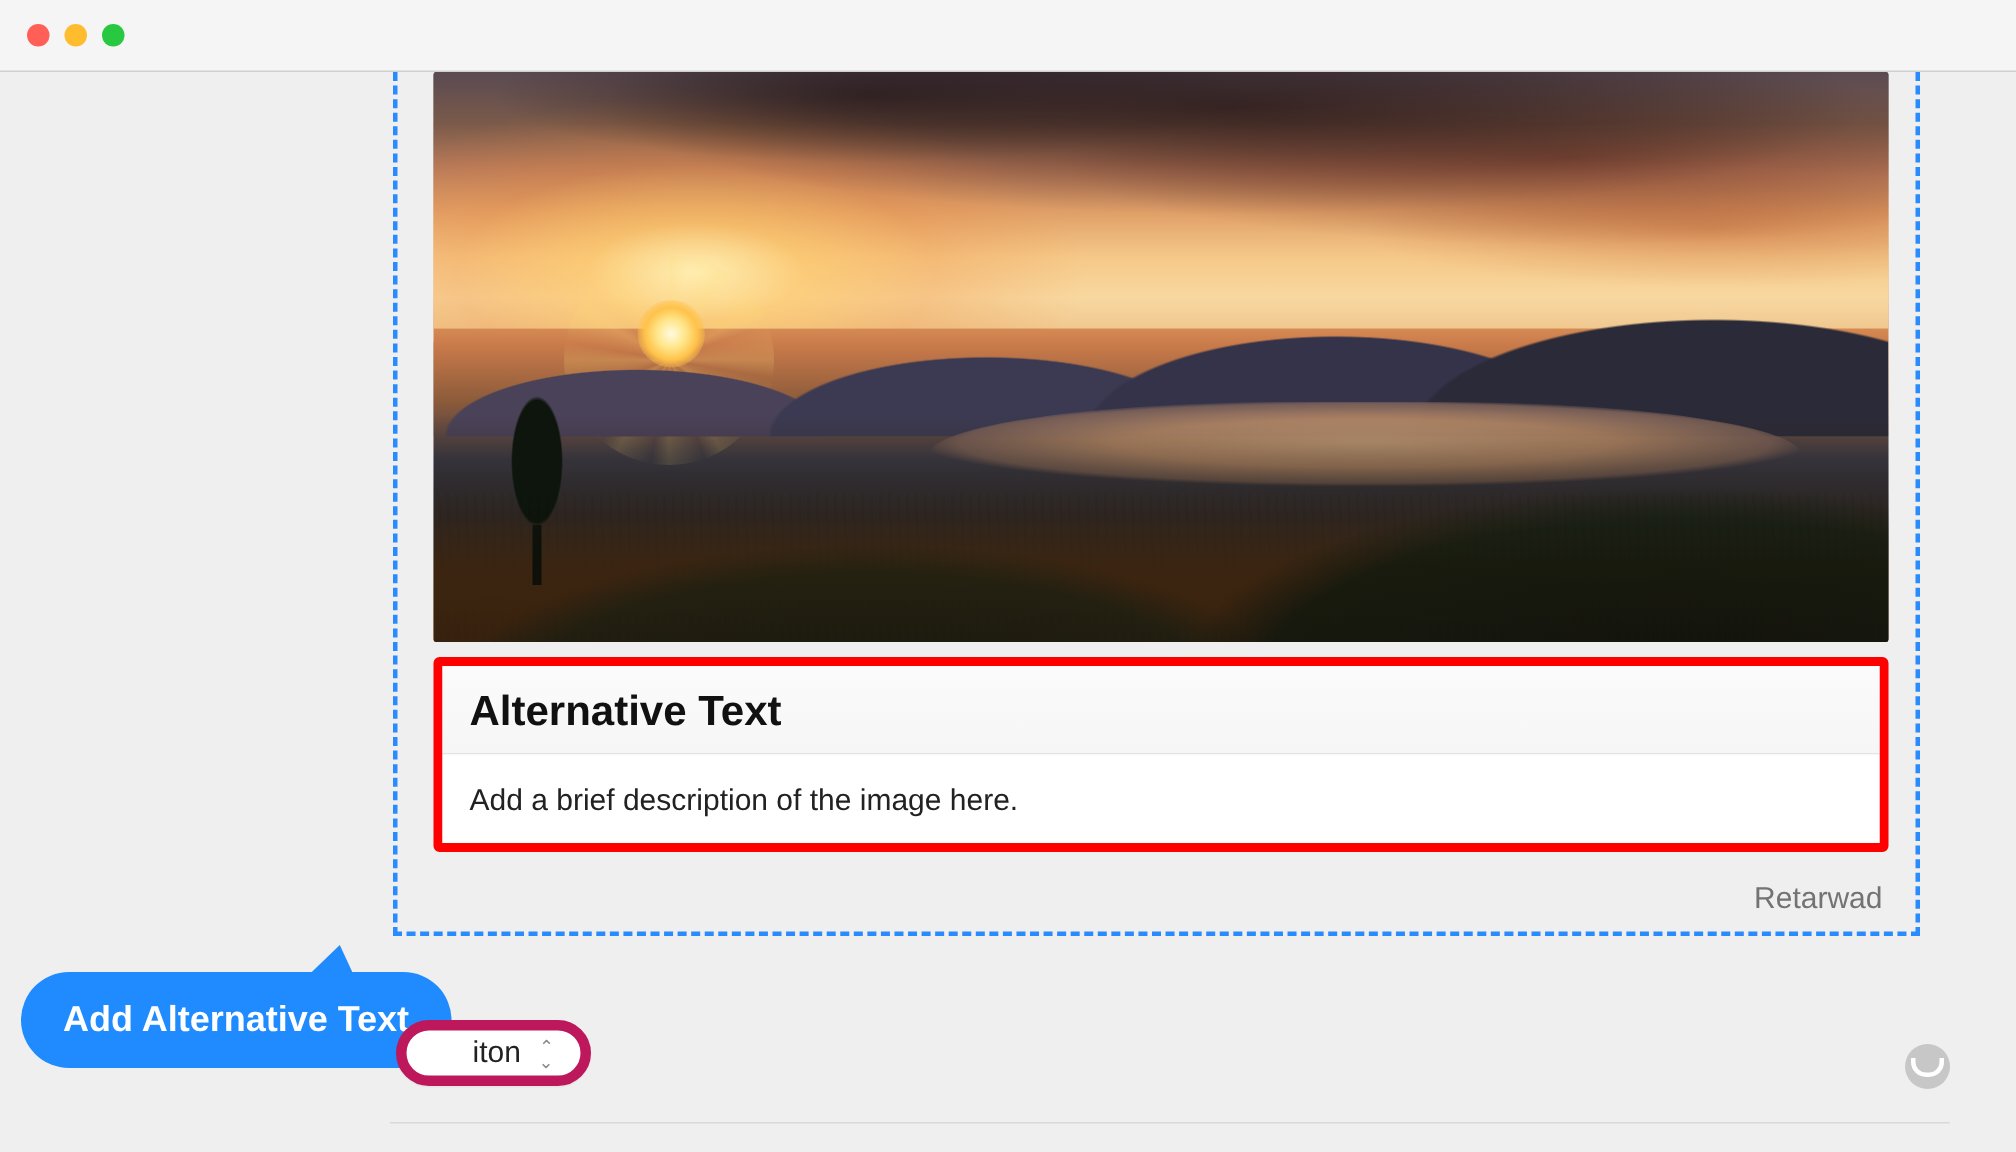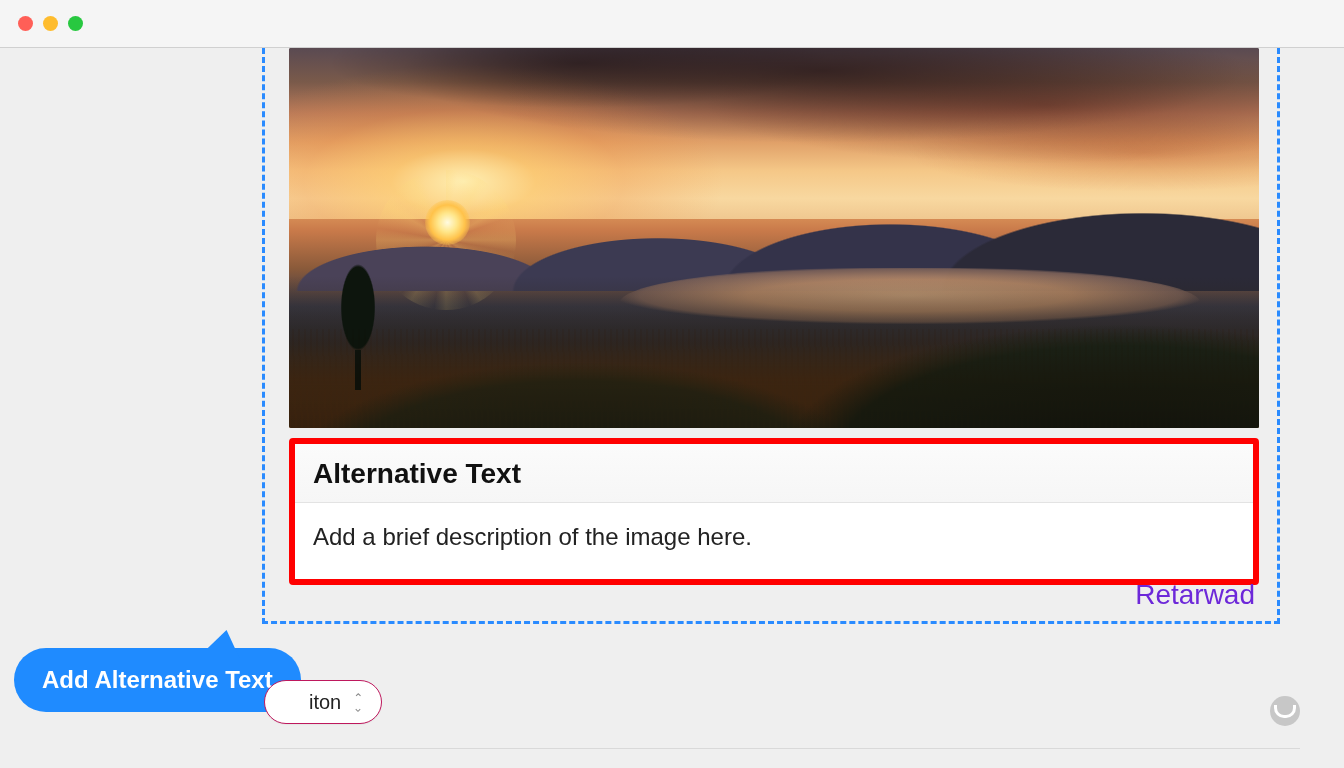--- a/index.html
+++ b/index.html
@@ -154,32 +154,32 @@
   }
   .alt-header {
     padding: 14px 18px 12px 18px;
     border-bottom: 1px solid #e3e3e3;
     background: linear-gradient(#fbfbfb,#f6f6f6);
     font-weight: 700;
     font-size: 28px;
     color: #111;
   }
   .alt-body {
-    padding: 20px 18px 28px 18px;
-    font-size: 24px;
+    padding: 20px 18px 16px 18px;
+    font-size: 20px;
     color: #222;
     background: #ffffff;
   }
 
   .credit {
     position: absolute;
     right: 22px;
     bottom: 10px;
-    font-size: 28px;
-    color: #6d28d9;
+    font-size: 20px;
+    color: #737373;
   }
 
   .callout {
     position: absolute;
     left: 14px;
     top: 600px;
     display: flex;
     align-items: center;
   }
   .callout-bubble {
@@ -202,21 +202,21 @@
     border-bottom: 28px solid #1f8bff;
     transform: skewX(-25deg);
   }
 
   .secondary-button {
     position: absolute;
     left: 264px;
     top: 632px;
     height: 44px;
     padding: 0 18px 0 44px;
-    border: 1px solid #be185d;
+    border: 7px solid #be185d;
     background: #ffffff;
     border-radius: 22px;
     display: flex;
     align-items: center;
     gap: 12px;
     font-size: 20px;
     color: #222;
     box-shadow: 0 1px 1px rgba(0,0,0,0.04);
   }
   .chevron-updown {

